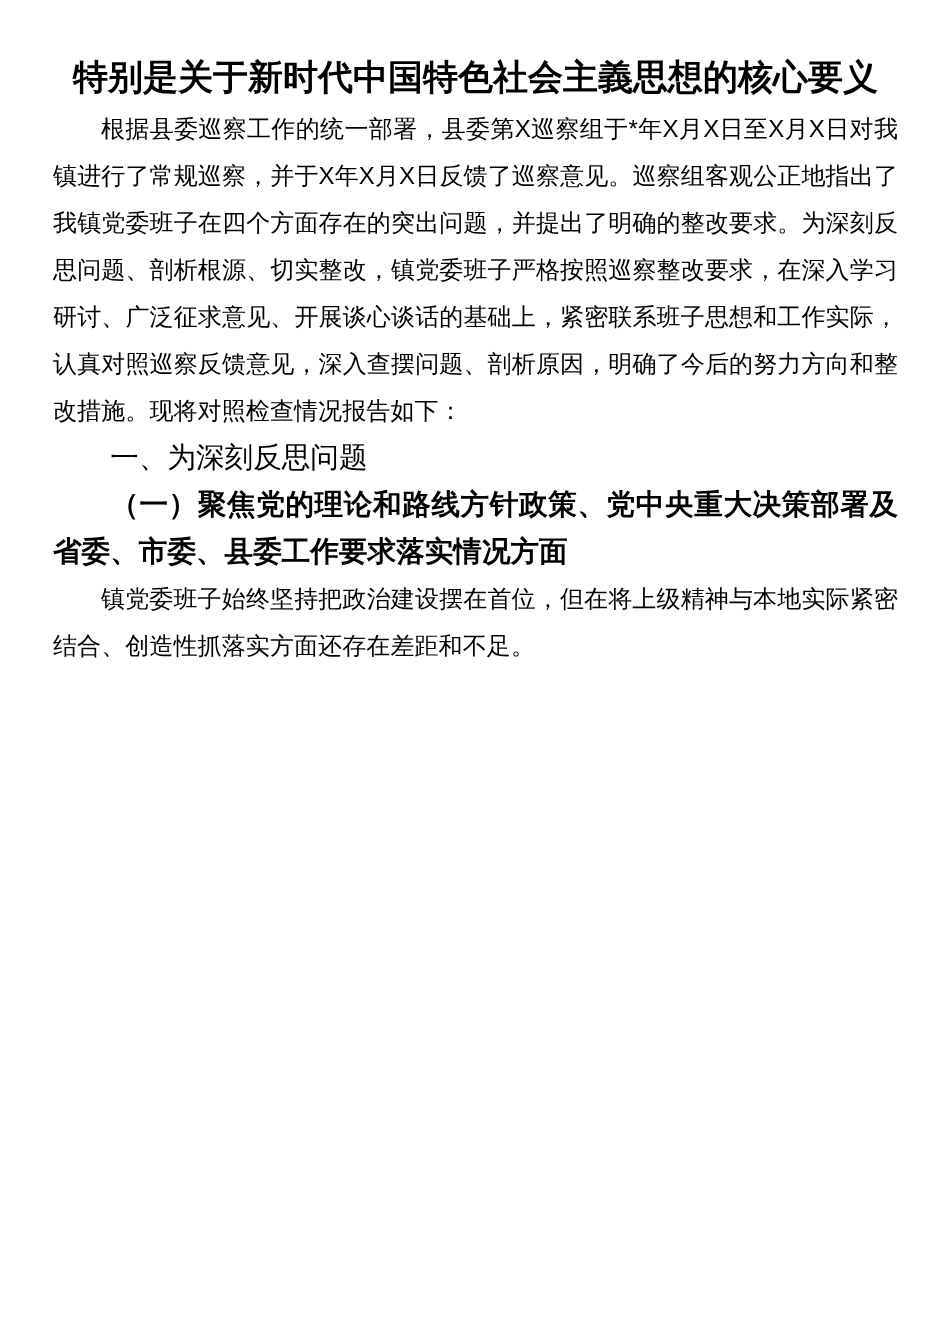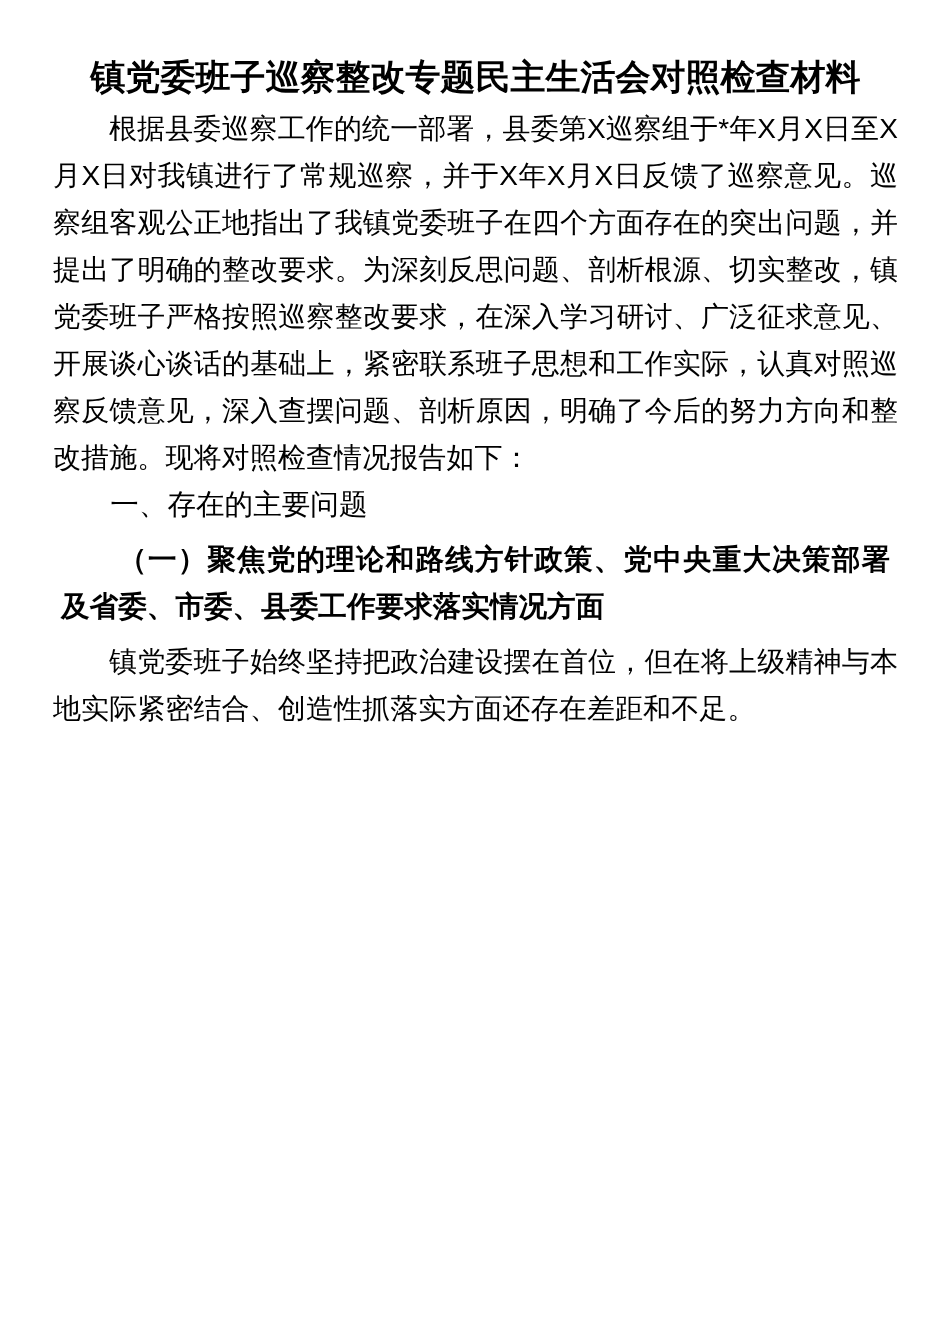--- a/index.html
+++ b/index.html
@@ -34,33 +34,33 @@
     font-weight: bold;
     text-align: center;
     line-height: 44px;
     margin: 0;
     padding-top: 55px;
     padding-bottom: 6px;
     letter-spacing: 0px;
     white-space: nowrap;
   }
   p.para {
-    font-size: 28px;
+    font-size: 24px;
     line-height: 47px;
     margin: 0;
     text-align: justify;
     text-justify: inter-ideograph;
     text-indent: 2em;
     word-break: break-all;
     letter-spacing: 0.1px;
   }
   p.heading-bold {
     font-size: 28.6px;
     line-height: 47px;
-    margin: 8px;
+    margin: 0;
     font-weight: bold;
     text-align: justify;
     text-justify: inter-ideograph;
     text-indent: 2em;
     word-break: break-all;
   }
   p.heading-plain {
     font-size: 28.6px;
     line-height: 47px;
     margin: 0;
@@ -68,25 +68,25 @@
     text-indent: 2em;
     word-break: break-all;
   }
 </style>
 </head>
 <body>
 
 <div class="page">
   <div class="content">
 
-    <h1 class="doc-title">镇党委班子巡察整改专题民主生活会对照检查材料</h1>
+    <h1 class="doc-title">特别是关于新时代中国特色社会主義思想的核心要义</h1>
 
     <p class="para">根据县委巡察工作的统一部署，县委第X巡察组于*年X月X日至X月X日对我镇进行了常规巡察，并于X年X月X日反馈了巡察意见。巡察组客观公正地指出了我镇党委班子在四个方面存在的突出问题，并提出了明确的整改要求。为深刻反思问题、剖析根源、切实整改，镇党委班子严格按照巡察整改要求，在深入学习研讨、广泛征求意见、开展谈心谈话的基础上，紧密联系班子思想和工作实际，认真对照巡察反馈意见，深入查摆问题、剖析原因，明确了今后的努力方向和整改措施。现将对照检查情况报告如下：</p>
 
-    <p class="heading-plain">一、存在的主要问题</p>
+    <p class="heading-plain">一、为深刻反思问题</p>
 
 
     <p class="heading-bold">（一）聚焦党的理论和路线方针政策、党中央重大决策部署及省委、市委、县委工作要求落实情况方面</p>
 
     <p class="para">镇党委班子始终坚持把政治建设摆在首位，但在将上级精神与本地实际紧密结合、创造性抓落实方面还存在差距和不足。</p>
 
 
   </div>
 </div>
 

